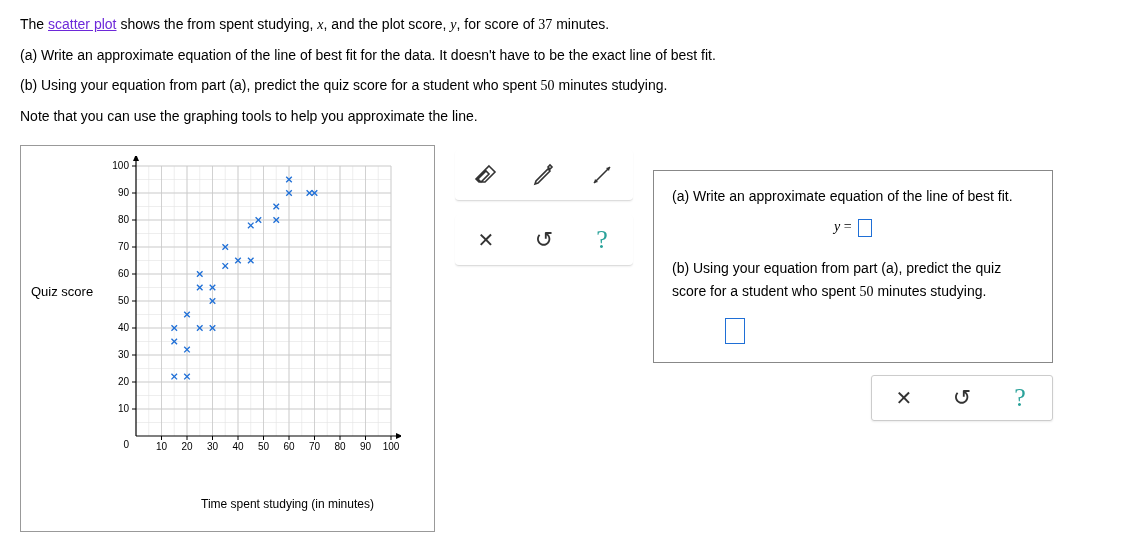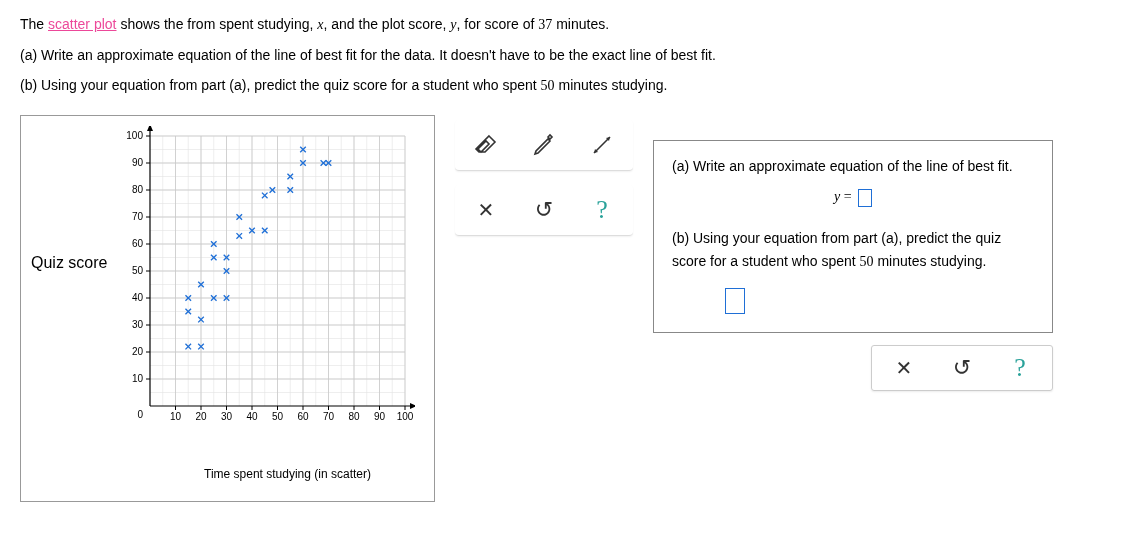--- a/index.html
+++ b/index.html
@@ -5,27 +5,27 @@
     * { box-sizing: border-box; margin: 0; padding: 0; }
     body {
       font-family: Arial, sans-serif;
       font-size: 14px;
       color: #000;
       padding: 10px 20px;
       background: #fff;
     }
     .problem-text { line-height: 2.0; margin-bottom: 15px; }
     .problem-text p { margin-bottom: 2px; }
-    .link-term { color: #ec4899; text-decoration: underline; }
+    .link-term { color: #6d28d9; text-decoration: underline; }
     .var { font-style: italic; font-family: 'Times New Roman', serif; }
     .num { font-family: 'Times New Roman', serif; }
     .content-row { display: flex; gap: 20px; align-items: flex-start; }
     .left-panel { border: 1px solid #999; padding: 10px 10px 20px 10px; width: 415px; }
     .chart-area { display: flex; align-items: flex-start; }
-    .y-axis-label { font-size: 16px; margin-right: 8px; margin-top: 128px; }
+    .y-axis-label { font-size: 13px; margin-right: 8px; margin-top: 128px; }
     .chart-svg-container { position: relative; }
     .x-axis-label { font-size: 12px; text-align: center; margin-top: 28px; margin-left: 120px; }
     .right-panel { display: flex; flex-direction: column; gap: 14px; padding-top: 5px;}
     .tool-row {
       display: flex;
       gap: 24px;
       align-items: center;
       padding: 8px 14px;
       border-bottom: 1px solid #ddd;
       border-radius: 4px;
@@ -77,20 +77,21 @@
 <body>
 
 <div class="problem-text">
   <p>
     <span>The </span><span class="link-term">scatter plot</span><span> shows the from spent studying, </span><span class="var">x</span><span>, and the plot score, </span><span class="var">y</span><span>, for score of </span><span class="num">37</span><span> minutes.</span>
   </p>
   <p>(a) Write an approximate equation of the line of best fit for the data. It doesn't have to be the exact line of best fit.</p>
   <p>
     <span>(b) Using your equation from part (a), predict the quiz score for a student who spent </span><span class="num">50</span><span> minutes studying.</span>
   </p>
+  <p>Note that you can use the graphing tools to help you approximate the line.</p>
 </div>
 
 <div class="content-row">
 
   <div class="left-panel">
     <div class="chart-area">
       <div class="y-axis-label">Quiz score</div>
       <div class="chart-svg-container">
         <svg id="chart-svg" width="300" height="310">
             <line x1="47.75" y1="280" x2="47.75" y2="10" stroke="#e2e2e2" stroke-width="0.6"></line>
@@ -244,21 +245,21 @@
             <line x1="185.2" y1="39.8" x2="190.8" y2="34.2" stroke="#1f6fd6" stroke-width="1.3"></line>
             <line x1="205.6" y1="34.2" x2="211.20000000000002" y2="39.8" stroke="#1f6fd6" stroke-width="1.3"></line>
             <line x1="205.6" y1="39.8" x2="211.20000000000002" y2="34.2" stroke="#1f6fd6" stroke-width="1.3"></line>
             <line x1="210.7" y1="34.2" x2="216.3" y2="39.8" stroke="#1f6fd6" stroke-width="1.3"></line>
             <line x1="210.7" y1="39.8" x2="216.3" y2="34.2" stroke="#1f6fd6" stroke-width="1.3"></line>
             <line x1="185.2" y1="20.7" x2="190.8" y2="26.3" stroke="#1f6fd6" stroke-width="1.3"></line>
             <line x1="185.2" y1="26.3" x2="190.8" y2="20.7" stroke="#1f6fd6" stroke-width="1.3"></line>
           </svg>
       </div>
     </div>
-    <div class="x-axis-label">Time spent studying (in scatter)</div>
+    <div class="x-axis-label">Time spent studying (in minutes)</div>
   </div>
 
   <div class="right-panel">
     <div class="tool-row">
       <div class="tool-btn">
         <svg viewBox="0 0 24 24">
             <path d="M15 3l6 6-10 10H5l-3-3 13-13z M7 19l-3-3 8-8 3 3-8 8z" fill="none" stroke="#333" stroke-width="1.6"></path>
           </svg>
       </div>
       <div class="tool-btn">

